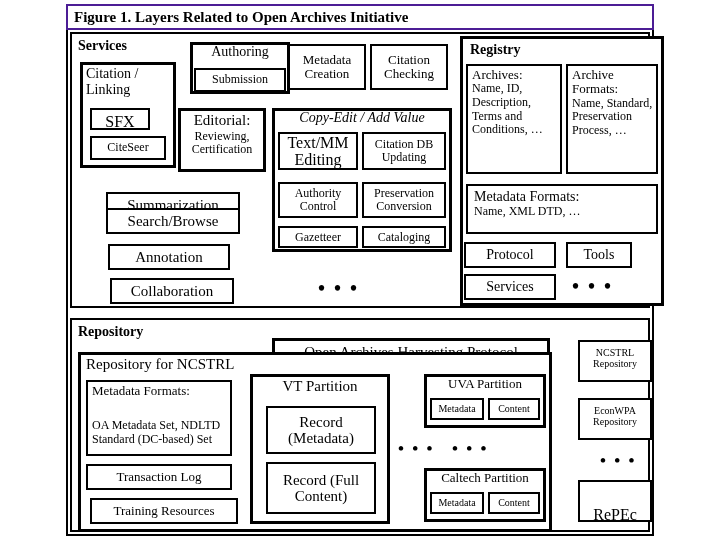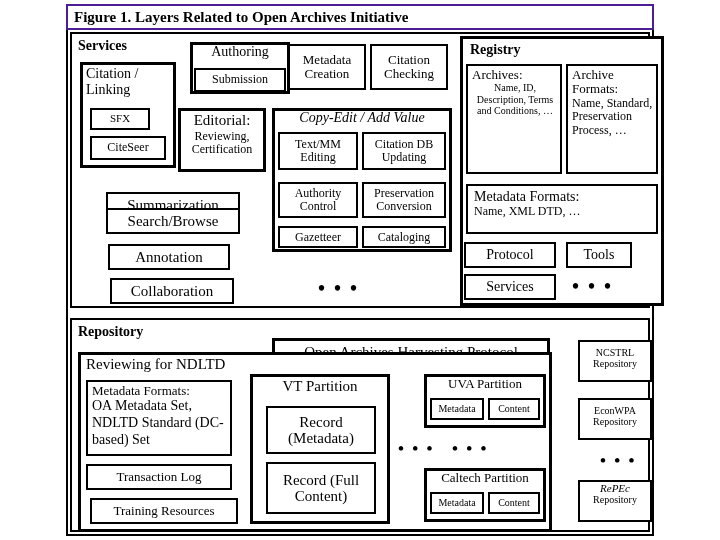--- a/index.html
+++ b/index.html
@@ -80,21 +80,21 @@
   <div class="box" style="left:66px; top:4px; width:588px; height:532px; border-width:2px;"></div>
 
   <div class="title-bar">Figure 1. Layers Related to Open Archives Initiative</div>
 
   <div class="box" style="left:70px; top:32px; width:580px; height:276px; border-width:2px;"></div>
   <div class="sec-label" style="left:78px; top:38px;">Services</div>
 
   <div class="box thick" style="left:80px; top:62px; width:96px; height:106px;"></div>
   <div class="plain left-align" style="left:86px; top:66px; width:90px; font-size:14px; line-height:1.15;">Citation / Linking</div>
   <div class="box" style="left:90px; top:108px; width:60px; height:22px;">
-    <span class="plain" style="left:0; top:3px; width:56px; font-size:11px;">SFX</span>
+    <span class="plain" style="left:0; top:3px; width:56px; font-size:16px;">SFX</span>
   </div>
   <div class="box" style="left:90px; top:136px; width:76px; height:24px;">
     <span class="plain" style="left:0; top:3px; width:72px; font-size:12px;">CiteSeer</span>
   </div>
 
   <div class="box thick" style="left:190px; top:42px; width:100px; height:52px;"></div>
   <div class="plain" style="left:190px; top:44px; width:100px; font-size:14px; text-align:center;">Authoring</div>
   <div class="box" style="left:194px; top:68px; width:92px; height:24px;">
     <span class="plain" style="left:0; top:3px; width:88px; font-size:12px;">Submission</span>
   </div>
@@ -107,21 +107,21 @@
     <span style="font-size:13px; padding:0 2px;text-align:center;">Citation Checking</span>
   </div>
 
   <div class="box thick" style="left:178px; top:108px; width:88px; height:64px;"></div>
   <div class="plain" style="left:178px; top:112px; width:88px; font-size:15px; text-align:center;">Editorial:</div>
   <div class="plain" style="left:180px; top:130px; width:84px; font-size:12px; text-align:center; line-height:1.1;">Reviewing, Certification</div>
 
   <div class="box thick" style="left:272px; top:108px; width:180px; height:144px;"></div>
   <div class="plain" style="left:272px; top:110px; width:180px; font-size:14px; text-align:center;font-style:italic;">Copy-Edit / Add Value</div>
   <div class="box center" style="left:278px; top:132px; width:80px; height:38px;">
-    <span style="font-size:12px; padding:0 14px;">Text/MM Editing</span>
+    <span style="font-size:16px; padding:0 14px;">Text/MM Editing</span>
   </div>
   <div class="box center" style="left:362px; top:132px; width:84px; height:38px;">
     <span style="font-size:12px; padding:0 2px;">Citation DB Updating</span>
   </div>
   <div class="box center" style="left:278px; top:182px; width:80px; height:36px;">
     <span style="font-size:12px; padding:0 2px;">Authority Control</span>
   </div>
   <div class="box center" style="left:362px; top:182px; width:84px; height:36px;">
     <span style="font-size:12px; padding:0 2px;">Preservation Conversion</span>
   </div>
@@ -145,21 +145,21 @@
     <span style="font-size:15px;">Collaboration</span>
   </div>
 
   <div class="dots" style="left:318px; top:278px; font-size:20px;">• • •</div>
 
   <div class="box thick" style="left:460px; top:36px; width:204px; height:270px;"></div>
   <div class="sec-label" style="left:470px; top:42px; font-size:14px;">Registry</div>
 
   <div class="box" style="left:466px; top:64px; width:96px; height:110px;">
     <div class="left-align" style="font-size:13px; padding:2px 0 0 4px;">Archives:</div>
-    <div class="left-align" style="font-size:10px; padding:0 2px 0 4px; line-height:1.15;text-align:center;">Name, ID, Description, Terms and Conditions, …</div>
+    <div class="left-align" style="font-size:12px; padding:0 2px 0 4px; line-height:1.15;">Name, ID, Description, Terms and Conditions, …</div>
   </div>
 
   <div class="box" style="left:566px; top:64px; width:92px; height:110px;">
     <div class="left-align" style="font-size:13px; padding:2px 0 0 4px; line-height:1.1;">Archive Formats:</div>
     <div class="left-align" style="font-size:12px; padding:0 2px 0 4px; line-height:1.15;">Name, Standard, Preservation Process, …</div>
   </div>
 
   <div class="box" style="left:466px; top:184px; width:192px; height:50px;">
     <div class="left-align" style="font-size:14px; padding:3px 0 0 6px;">Metadata Formats:</div>
     <div class="left-align" style="font-size:12px; padding:1px 0 0 6px;">Name, XML DTD, …</div>
@@ -177,25 +177,25 @@
   <div class="dots" style="left:572px; top:276px; font-size:20px;">• • •</div>
 
   <div class="box" style="left:70px; top:318px; width:580px; height:214px; border-width:2px;"></div>
   <div class="sec-label" style="left:78px; top:324px;">Repository</div>
 
   <div class="box thick center" style="left:272px; top:338px; width:278px; height:28px;">
     <span style="font-size:15px;">Open Archives Harvesting Protocol</span>
   </div>
 
   <div class="box thick" style="left:78px; top:352px; width:474px; height:180px;"></div>
-  <div class="plain left-align" style="left:86px; top:356px; width:200px; font-size:15px;">Reviewing for NDLTD</div>
+  <div class="plain left-align" style="left:86px; top:356px; width:200px; font-size:15px;">Repository for NCSTRL</div>
 
   <div class="box" style="left:86px; top:380px; width:146px; height:76px;">
     <div class="left-align" style="font-size:13px; padding:2px 0 0 4px;">Metadata Formats:</div>
-    <div class="left-align" style="font-size:14px; padding:0 2px 0 4px; line-height:1.2;">OA Metadata Set, NDLTD Standard (DC-based) Set</div>
+    <div class="left-align" style="font-size:12px; padding:0 2px 0 4px; line-height:1.2;margin-top:20px;">OA Metadata Set, NDLTD Standard (DC-based) Set</div>
   </div>
   <div class="box center" style="left:86px; top:464px; width:146px; height:26px;">
     <span style="font-size:13px;">Transaction Log</span>
   </div>
   <div class="box center" style="left:90px; top:498px; width:148px; height:26px;">
     <span style="font-size:13px;">Training Resources</span>
   </div>
 
   <div class="box thick" style="left:250px; top:374px; width:140px; height:150px;"></div>
   <div class="plain" style="left:250px; top:378px; width:140px; font-size:15px; text-align:center;">VT Partition</div>
@@ -230,17 +230,17 @@
   <div class="box" style="left:578px; top:340px; width:74px; height:42px;">
     <div style="font-size:10px; padding-top:6px;">NCSTRL</div>
     <div style="font-size:10px;">Repository</div>
   </div>
   <div class="box" style="left:578px; top:398px; width:74px; height:42px;">
     <div style="font-size:10px; padding-top:6px;">EconWPA</div>
     <div style="font-size:10px;">Repository</div>
   </div>
   <div class="dots" style="left:600px; top:452px; font-size:17px;">• • •</div>
   <div class="box" style="left:578px; top:480px; width:74px; height:42px;">
-    <div style="font-size:11px; padding-top:1px;font-style:italic;">RePEc</div>
+    <div style="font-size:16px; padding-top:24px;">RePEc</div>
     <div style="font-size:10px;">Repository</div>
   </div>
 
 </div>
 
 </body></html>

